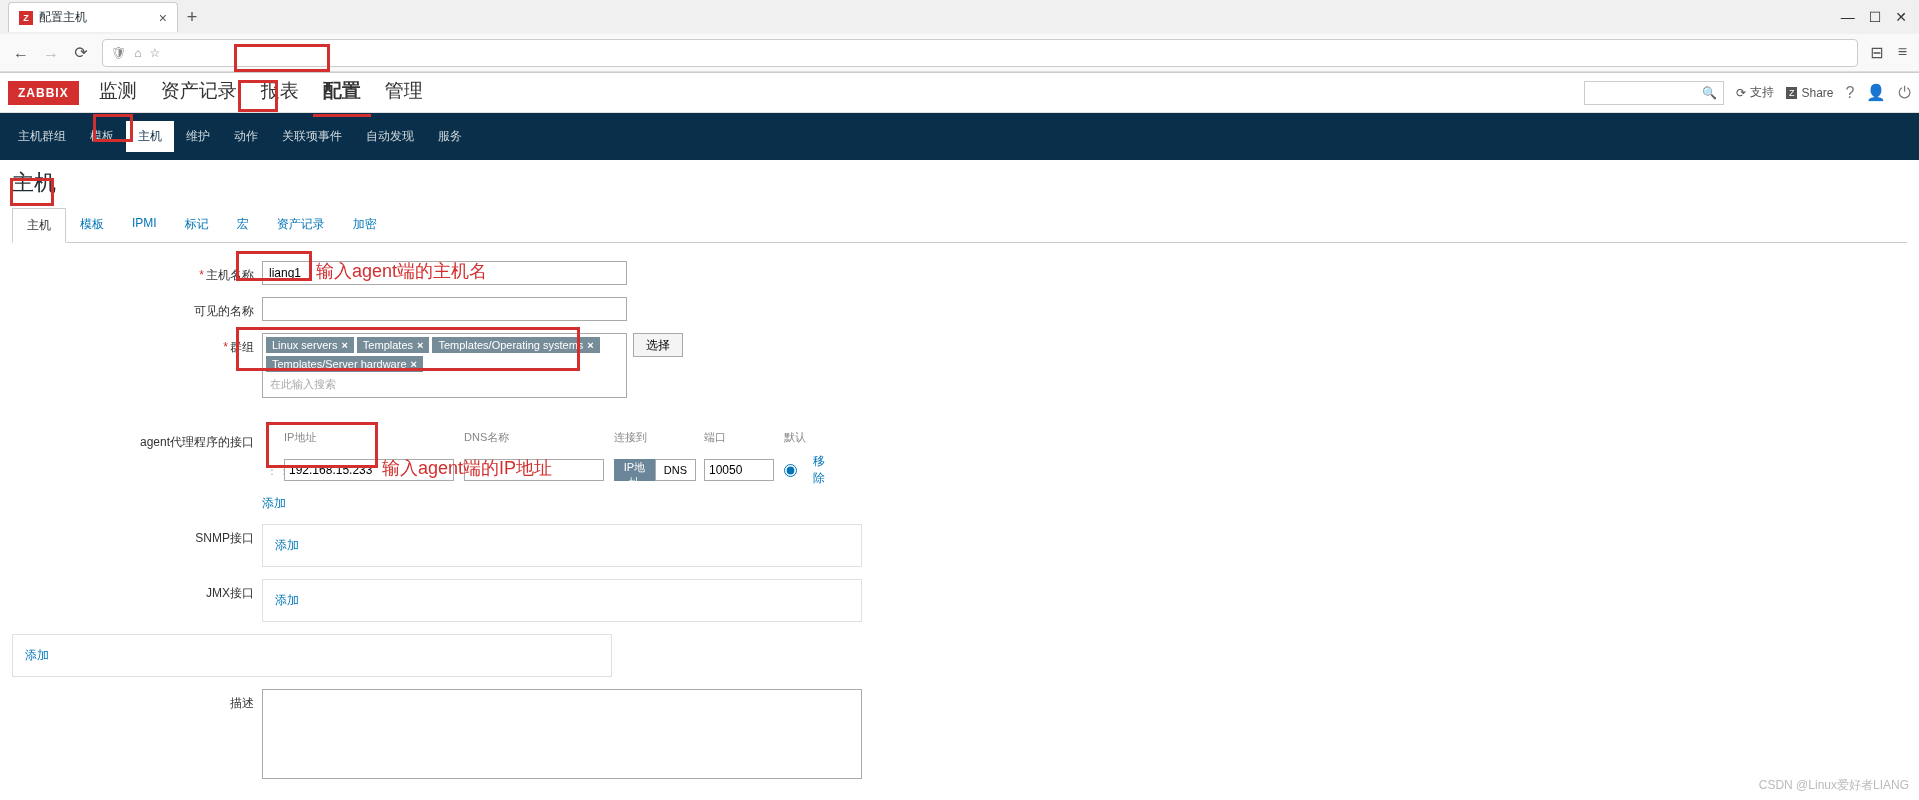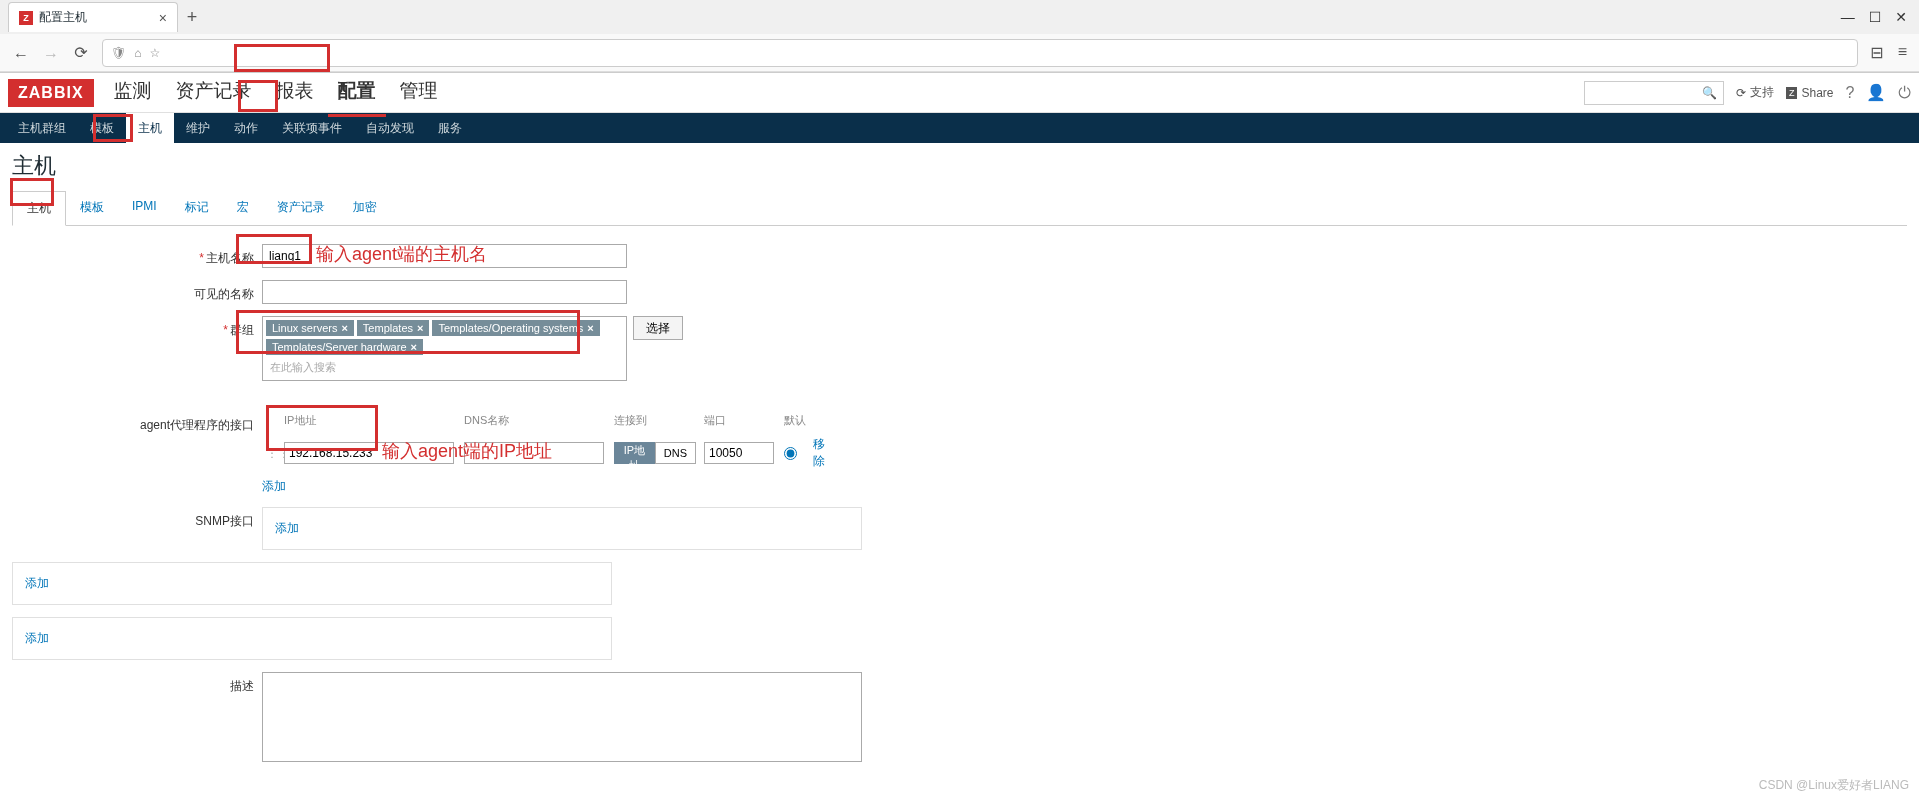--- a/index.html
+++ b/index.html
@@ -14,32 +14,32 @@
 .new-tab { width: 28px; text-align:center; font-size: 18px; color:#555; }
 .win-controls { margin-left:auto; display:flex; gap:14px; padding-right:12px; font-size:14px; color:#333;}
 .addr-bar { display:flex; align-items:center; height:38px; padding:0 12px; gap:12px; background:#f9f9f9; border-bottom:1px solid #ddd;}
 .addr-bar .nav-btn { font-size:16px; color:#555; width:18px; text-align:center;}
 .addr-bar .url-box { flex:1; display:flex; align-items:center; border:1px solid #ccc; border-radius:4px; height:28px; padding:0 8px; gap:8px; background:#fff;}
 .addr-bar .url-box input { border:none; outline:none; flex:1; font-size:13px; color:#333;}
 .addr-bar .right-icons { display:flex; gap:14px; font-size:16px; color:#555;}
 
 
 .zbx-header { display:flex; align-items:center; height:40px; background:#fff; border-bottom:1px solid #e0e0e0; padding:0 8px; }
-.zbx-logo { background:#d32f2f; color:#fff; font-weight:bold; letter-spacing:1px; padding:5px 10px; font-size:16px; margin-right:10px;}
+.zbx-logo { background:#d32f2f; color:#fff; font-weight:bold; letter-spacing:1px; padding:5px 10px; font-size:12px; margin-right:10px;}
 .main-nav { display:flex; gap:4px; }
 .main-nav .item { padding:10px 10px; font-size:19px; color:#333; cursor:pointer;}
 .main-nav .item.active { border-bottom:3px solid #d32f2f; font-weight:bold;}
 .header-right { margin-left:auto; display:flex; align-items:center; gap:12px; }
 .search-box { border:1px solid #ccc; height:24px; width:140px; display:flex; align-items:center; padding:0 6px;}
 .search-box input{border:none;outline:none;width:100%;font-size:12px;}
 .hdr-link{font-size:12px;color:#555;display:flex;align-items:center;gap:4px;}
 .hdr-icon{font-size:16px;color:#777;}
 
 
-.sub-nav { background:#0a2f4a; display:flex; height:30px; align-items:center; padding:0 6px;}
+.sub-nav { background:#0a2f4a; display:flex; height:47px; align-items:center; padding:0 6px;}
 .sub-nav .sitem { color:#cfd8dc; padding:7px 12px; font-size:12px; cursor:pointer;}
 .sub-nav .sitem.active { background:#fff; color:#0a2f4a;}
 
 
 .page { padding:8px 12px; }
 .page-title { font-size:22px; font-weight:normal; margin-bottom:10px;}
 .form-tabs { display:flex; border-bottom:1px solid #ccc;}
 .form-tabs .ftab { padding:8px 14px; font-size:12px; color:#0275b8; cursor:pointer;}
 .form-tabs .ftab.active { border:1px solid #ccc; border-bottom:1px solid #fff; margin-bottom:-1px; color:#333; background:#fff;}
 
@@ -262,20 +262,21 @@
     <div class="form-row">
       <div class="form-label">SNMP接口</div>
       <div class="form-field">
         <div class="iface-wide">
           <span class="link">添加</span>
         </div>
       </div>
     </div>
 
     <div class="form-row">
+      <div class="form-label">JMX接口</div>
       <div class="form-field">
         <div class="iface-wide">
           <span class="link">添加</span>
         </div>
       </div>
     </div>
 
     <div class="form-row">
       <div class="form-field">
         <div class="iface-wide">

